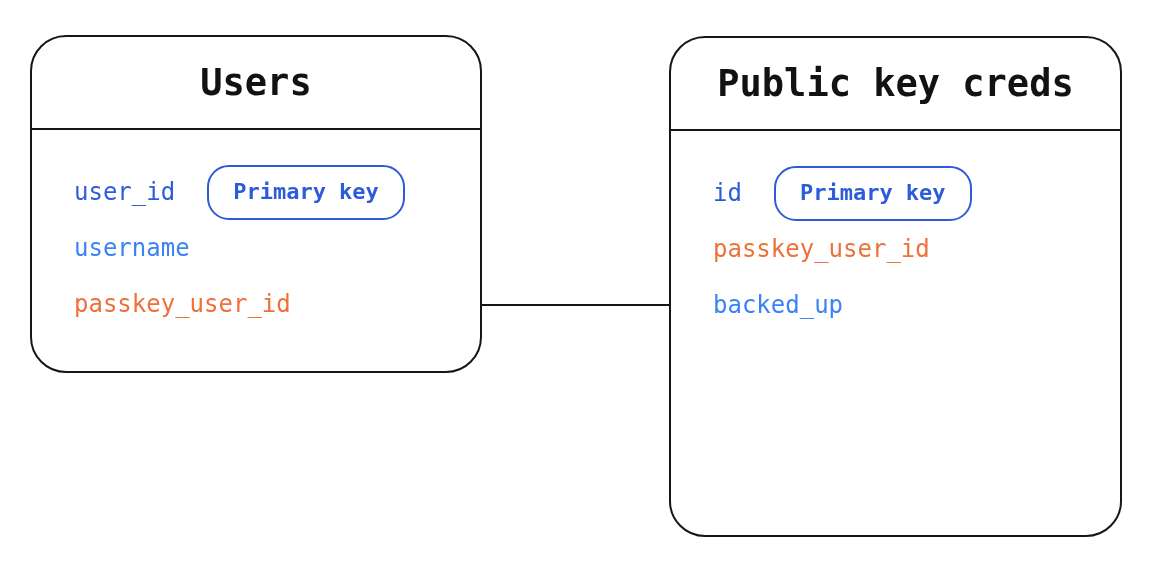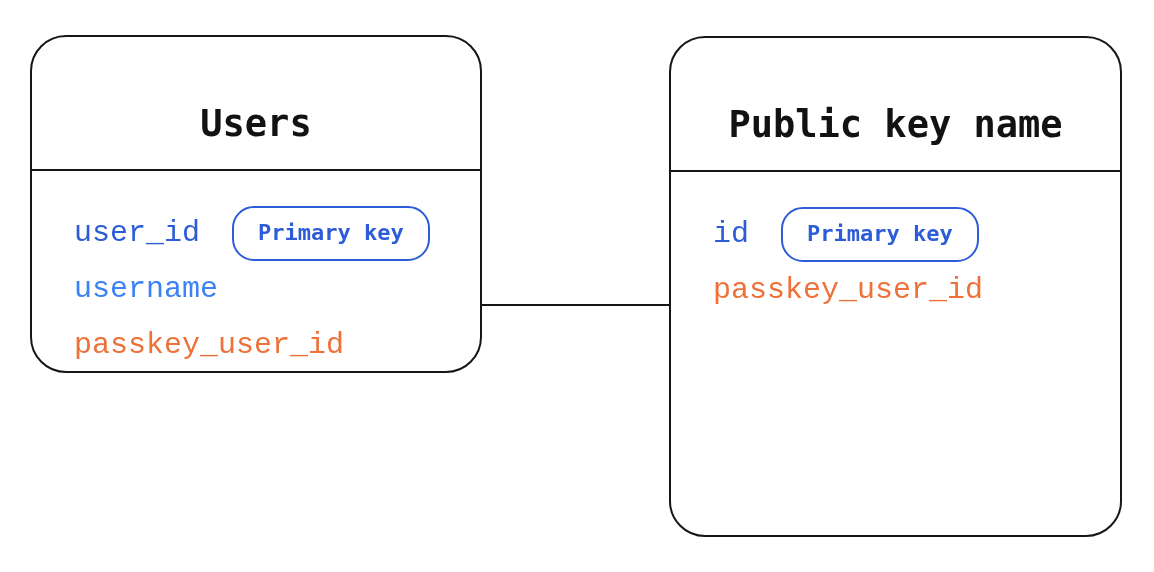--- a/index.html
+++ b/index.html
@@ -36,35 +36,33 @@
     box-sizing: content-box;
     height: 91px;
     border-bottom: 2px solid #161616;
     display: flex;
     align-items: center;
     justify-content: center;
     font-size: 37px;
     font-weight: bold;
     color: #121212;
     white-space: nowrap;
-    margin-top: 41px;
   }
   .table-body {
     padding: 34px 16px 0 42px;
   }
   .field-row {
     display: flex;
     align-items: center;
     height: 56px;
     white-space: nowrap;
   }
   .field-name {
-    font-size: 30px;
+    font-size: 24px;
     color: #121212;
-    font-family: Liberation Mono, monospace;
   }
   .field-name.blue   { color: var(--blue); }
   .field-name.orange { color: var(--orange); }
   .field-name.black  { color: #3b82f6; }
   .badge {
     display: inline-flex;
     align-items: center;
     justify-content: center;
     box-sizing: border-box;
     height: 55px;
@@ -93,25 +91,29 @@
     <span class="field-name black">username</span>
 
   </div>
         <div class="field-row">
     <span class="field-name orange">passkey_user_id</span>
 
   </div>
       </div>
   </div>
     <div class="table-box t1">
-    <div class="table-header">Public key name</div>
+    <div class="table-header">Public key creds</div>
     <div class="table-body">
         <div class="field-row">
     <span class="field-name blue">id</span>
     <span class="badge">Primary key</span>
   </div>
         <div class="field-row">
     <span class="field-name orange">passkey_user_id</span>
 
   </div>
+        <div class="field-row">
+    <span class="field-name black">backed_up</span>
+
+  </div>
       </div>
   </div>
   </div>
 
 </body></html>

